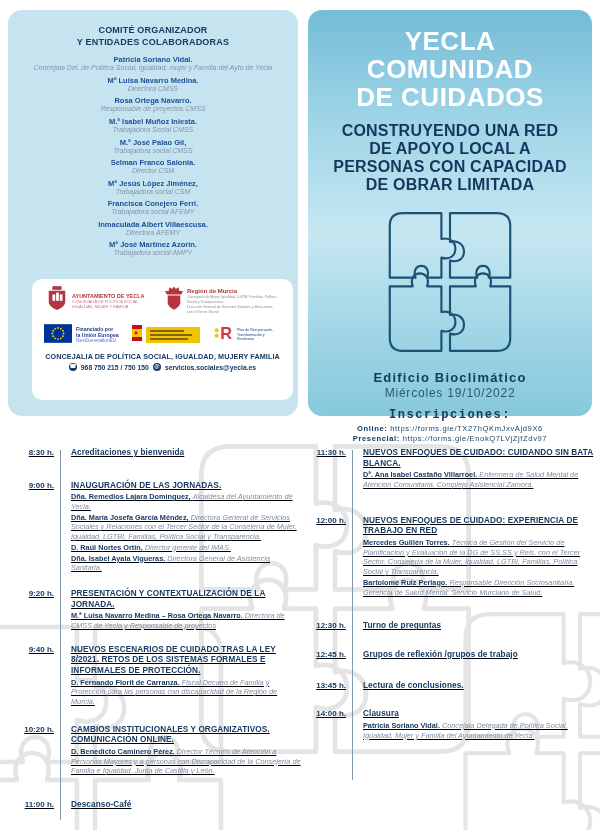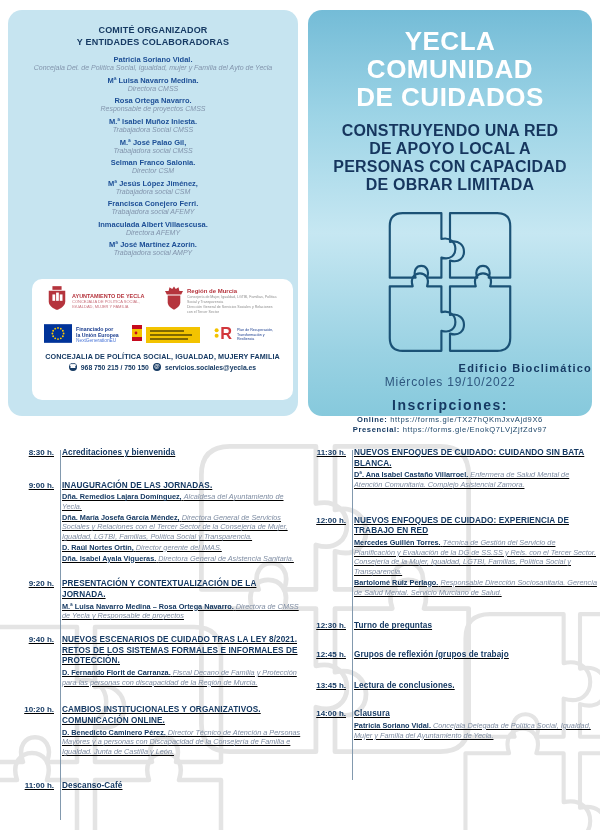--- a/index.html
+++ b/index.html
@@ -46,33 +46,33 @@
   .contact2{font-size:6.8px;font-weight:bold;color:#163a63;margin-top:2px;display:flex;justify-content:center;align-items:center;gap:4px;}
   .ci{display:inline-flex;width:8px;height:8px;border-radius:50%;background:#163a63;color:#fff;
       font-size:5.5px;align-items:center;justify-content:center;line-height:1;}
   
   .r-title{margin-top:18px;font-size:26px;font-weight:800;color:#ffffff;line-height:1.07;letter-spacing:.5px;}
   .r-title span{display:block;}
   .r-sub{margin-top:11px;font-size:16px;font-weight:800;color:#16365e;line-height:1.12;letter-spacing:.2px;}
   .r-sub span{display:block;}
   .puzzle-wrap{margin:12px auto 0;width:186px;height:152px;color:#1b5276;}
   .puzzle-wrap svg{width:100%;height:100%;}
-  .venue{margin-top:4px;font-size:11px;font-weight:bold;color:#163a63;letter-spacing:1.2px;text-align:right;}
+  .venue{margin-top:12px;font-size:13px;font-weight:bold;color:#163a63;letter-spacing:1.2px;}
   .date{font-size:12px;color:#2d567e;letter-spacing:.8px;margin-top:1px;}
-  .insc-head{margin-top:8px;font-size:14px;font-weight:bold;color:#163a63;letter-spacing:1.5px;}
+  .insc-head{margin-top:8px;font-size:12px;font-weight:bold;color:#163a63;letter-spacing:1.5px;font-family:Liberation Mono, monospace;}
   .insc-line{font-size:7.6px;color:#1d4669;letter-spacing:.6px;margin-top:1.5px;}
   .insc-line b{font-weight:bold;color:#163a63;}
   
   .col{position:absolute;z-index:1;text-decoration:underline;}
   .col-left{left:14px;top:448px;width:288px;height:376px;}
   .col-right{left:306px;top:448px;width:292px;height:336px;}
   .rule{position:absolute;left:46px;top:2px;bottom:4px;width:1px;background:#8299ae;}
   .item{display:flex;position:relative;}
   .time{flex:0 0 40px;width:40px;text-align:right;font-weight:bold;color:#163a63;font-size:8px;padding-right:8px;line-height:1.3;}
-  .ibody{flex:1;padding-left:0;}
+  .ibody{flex:1;padding-left:9px;}
   .s-title{font-weight:bold;color:#163a63;font-size:8.2px;line-height:1.3;letter-spacing:.1px;}
   .speaker{margin-top:1px;font-size:7.3px;line-height:1.33;color:#7f8da3;}
   .sp-n{font-weight:bold;color:#163a63;}
   .sp-r{font-style:italic;color:#7f8da3;}
   
   .wm{position:absolute;z-index:0;color:#e4e4e4;}
   .wm svg{width:100%;height:100%;}
   .wm1{left:160px;top:430px;width:350px;height:338px;}
   .wm2{left:-70px;top:612px;width:330px;height:318px;}
   .wm3{left:430px;top:600px;width:300px;height:290px;}

